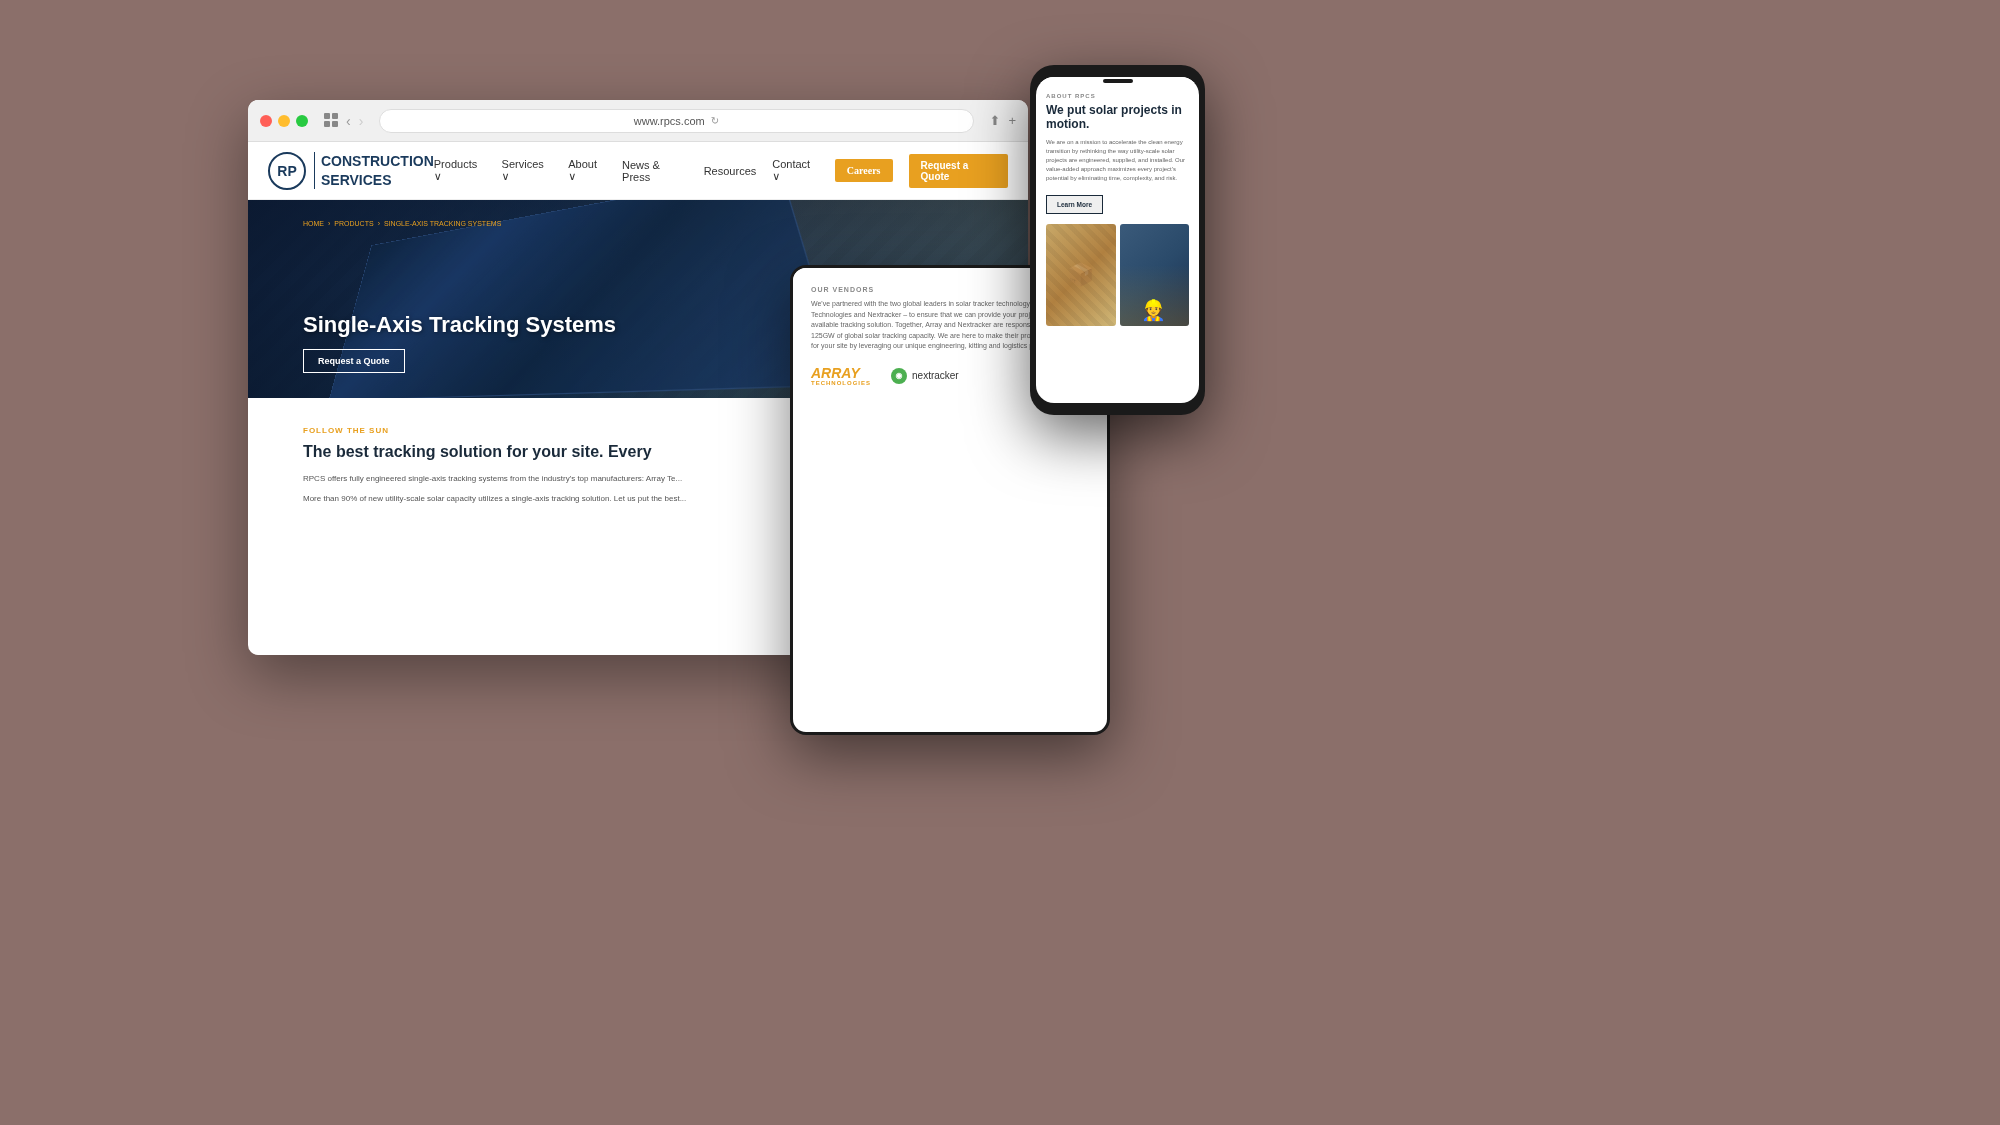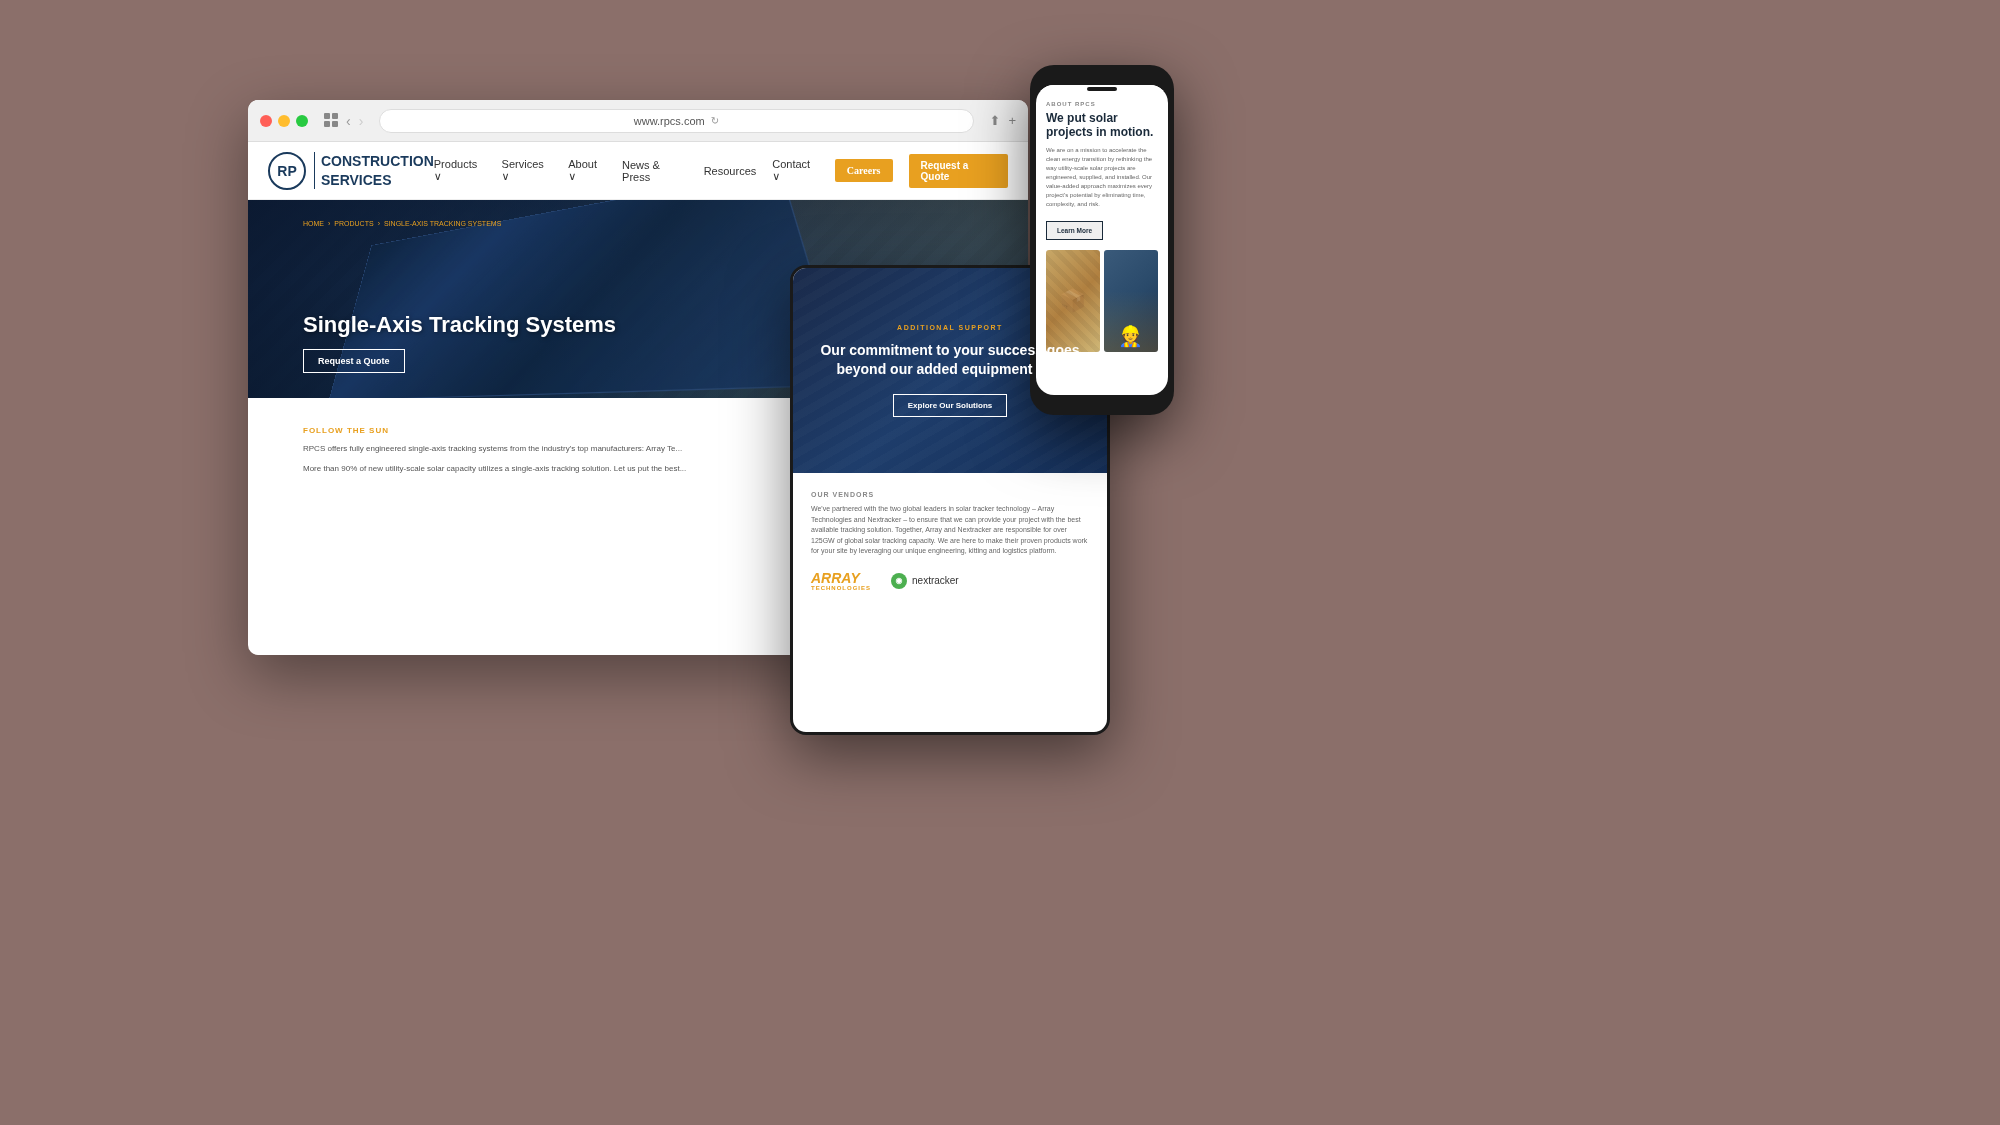--- a/index.html
+++ b/index.html
@@ -409,26 +409,26 @@
       color: white;
       font-size: 8px;
       font-weight: bold;
     }
 
     
     .phone-mockup {
       position: absolute;
       left: 1030px;
       top: 65px;
-      width: 144px;
+      width: 175px;
       height: 350px;
       background: #1a1a1a;
       border-radius: 24px;
       box-shadow: 0 20px 60px rgba(0,0,0,0.6);
-      padding: 20px 6px;
+      padding: 12px 6px;
       overflow: hidden;
     }
 
     .phone-screen {
       width: 100%;
       height: 100%;
       background: #fff;
       border-radius: 18px;
       overflow: hidden;
     }
@@ -584,35 +584,30 @@
         <span>›</span>
         <span>SINGLE-AXIS TRACKING SYSTEMS</span>
       </div>
 
       <h1 class="hero-title">Single-Axis Tracking Systems</h1>
       <button class="hero-button">Request a Quote</button>
     </div>
 
     <div class="content-section">
       <div class="content-eyebrow">FOLLOW THE SUN</div>
+      <h2 class="content-title">The best tracking solution for your site. Every</h2>
       <p class="content-text">RPCS offers fully engineered single-axis tracking systems from the industry's top manufacturers: Array Te...</p>
       <p class="content-text">More than 90% of new utility-scale solar capacity utilizes a single-axis tracking solution. Let us put the best...</p>
     </div>
 
   </div>
 </div>
 
 <div class="tablet-mockup">
 
-  <div class="tablet-hero">
-    <div class="tablet-hero-overlay"></div>
-    <div class="tablet-eyebrow">ADDITIONAL SUPPORT</div>
-    <h2 class="tablet-title">Our commitment to your success goes beyond our added equipment sa...</h2>
-    <button class="tablet-button">Explore Our Solutions</button>
-  </div>
 
   <div class="tablet-vendors">
     <div class="tablet-vendors-eyebrow">OUR VENDORS</div>
     <p class="tablet-vendors-text">We've partnered with the two global leaders in solar tracker technology – Array Technologies and Nextracker – to ensure that we can provide your project with the best available tracking solution. Together, Array and Nextracker are responsible for over 125GW of global solar tracking capacity. We are here to make their proven products work for your site by leveraging our unique engineering, kitting and logistics platform.</p>
     <div class="vendor-logos">
       <div>
         <div class="array-logo">ARRAY</div>
         <div class="array-sub">TECHNOLOGIES</div>
       </div>
       <div class="nextracker-logo">

